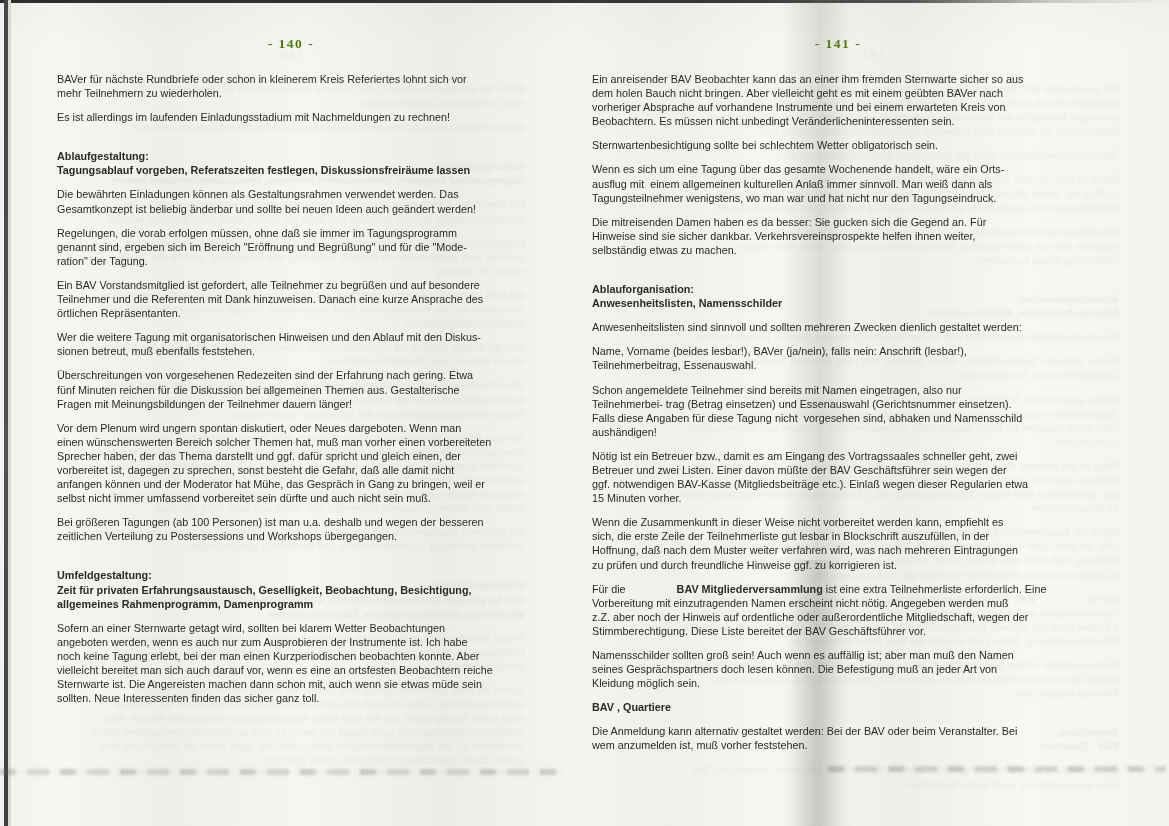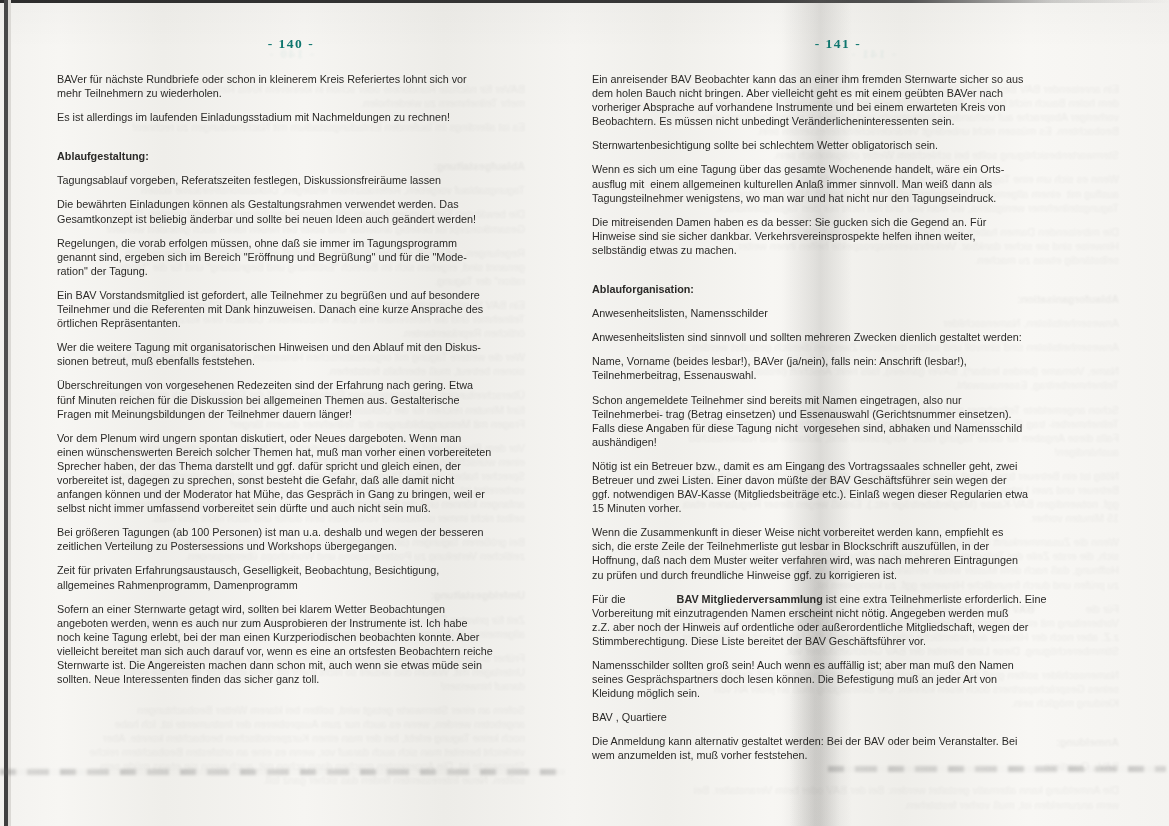--- a/index.html
+++ b/index.html
@@ -46,29 +46,29 @@
   #smudge-left{top:769px;left:0;width:565px;}
   #smudge-right{top:766px;left:828px;width:338px;}
 
   .page{position:absolute;top:36px;z-index:2;}
   #page-140{left:57px;width:468px;}
   #page-141{left:592px;width:492px;}
   .page-number{
     text-align:center;
     font-family:"Liberation Serif", serif;
     font-weight:bold;font-size:13.5px;letter-spacing:1.5px;
-    color:#0f766e;margin:0 0 20px 0;
+    color:#4d7c0f;margin:0 0 20px 0;
   }
   .blk{
     white-space:pre;
     font-size:10.8px;line-height:14.1px;
     color:#2b2a28;margin:0 0 10px 0;
   }
   .h{font-weight:bold;margin:25px 0 0 0;}
-  .sub{margin-top:10px;}
+  .sub{margin-top:0;font-weight:bold;}
   .blk b{font-weight:bold;margin-left:48px;}
 
   .ghost{
     position:absolute;z-index:1;
     transform:scaleX(-1);
     filter:blur(1.3px);opacity:.055;
   }
 </style>
 </head>
 <body>
@@ -102,20 +102,21 @@
 fünf Minuten reichen für die Diskussion bei allgemeinen Themen aus. Gestalterische
 Fragen mit Meinungsbildungen der Teilnehmer dauern länger!</p>
   <p class="blk">Vor dem Plenum wird ungern spontan diskutiert, oder Neues dargeboten. Wenn man
 einen wünschenswerten Bereich solcher Themen hat, muß man vorher einen vorbereiteten
 Sprecher haben, der das Thema darstellt und ggf. dafür spricht und gleich einen, der
 vorbereitet ist, dagegen zu sprechen, sonst besteht die Gefahr, daß alle damit nicht
 anfangen können und der Moderator hat Mühe, das Gespräch in Gang zu bringen, weil er
 selbst nicht immer umfassend vorbereitet sein dürfte und auch nicht sein muß.</p>
   <p class="blk">Bei größeren Tagungen (ab 100 Personen) ist man u.a. deshalb und wegen der besseren
 zeitlichen Verteilung zu Postersessions und Workshops übergegangen.</p>
+  <p class="blk h">Umfeldgestaltung:</p>
   <p class="blk sub">Zeit für privaten Erfahrungsaustausch, Geselligkeit, Beobachtung, Besichtigung,
 allgemeines Rahmenprogramm, Damenprogramm</p>
   <p class="blk">Sofern an einer Sternwarte getagt wird, sollten bei klarem Wetter Beobachtungen
 angeboten werden, wenn es auch nur zum Ausprobieren der Instrumente ist. Ich habe
 noch keine Tagung erlebt, bei der man einen Kurzperiodischen beobachten konnte. Aber
 vielleicht bereitet man sich auch darauf vor, wenn es eine an ortsfesten Beobachtern reiche
 Sternwarte ist. Die Angereisten machen dann schon mit, auch wenn sie etwas müde sein
 sollten. Neue Interessenten finden das sicher ganz toll.</p>
 </div>
 

